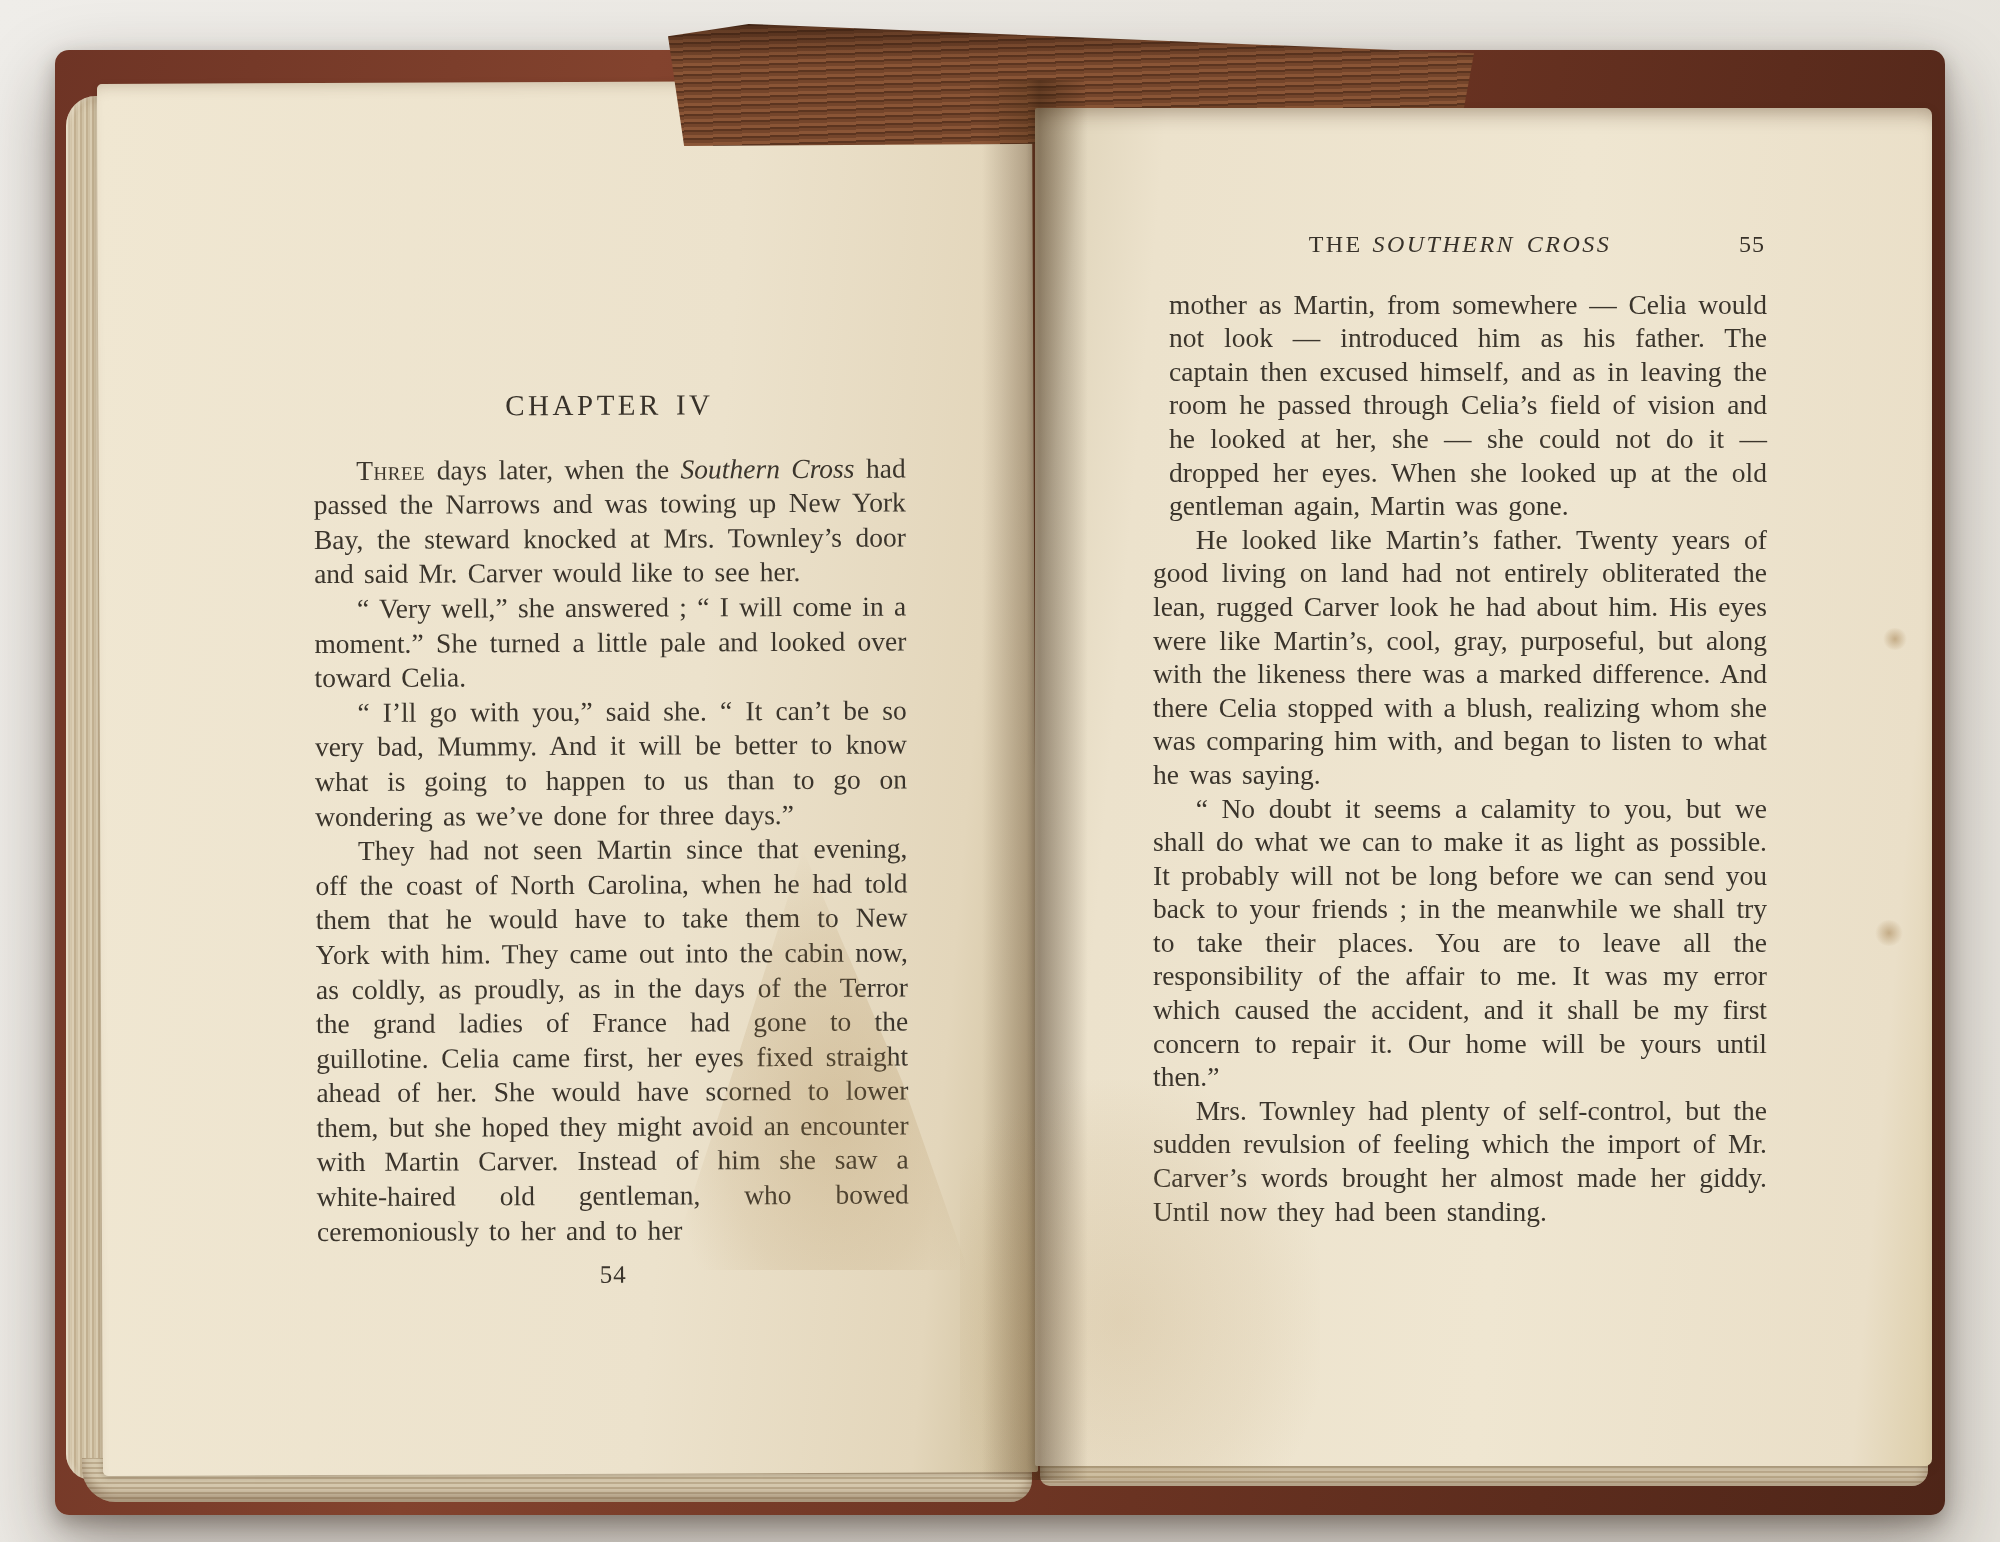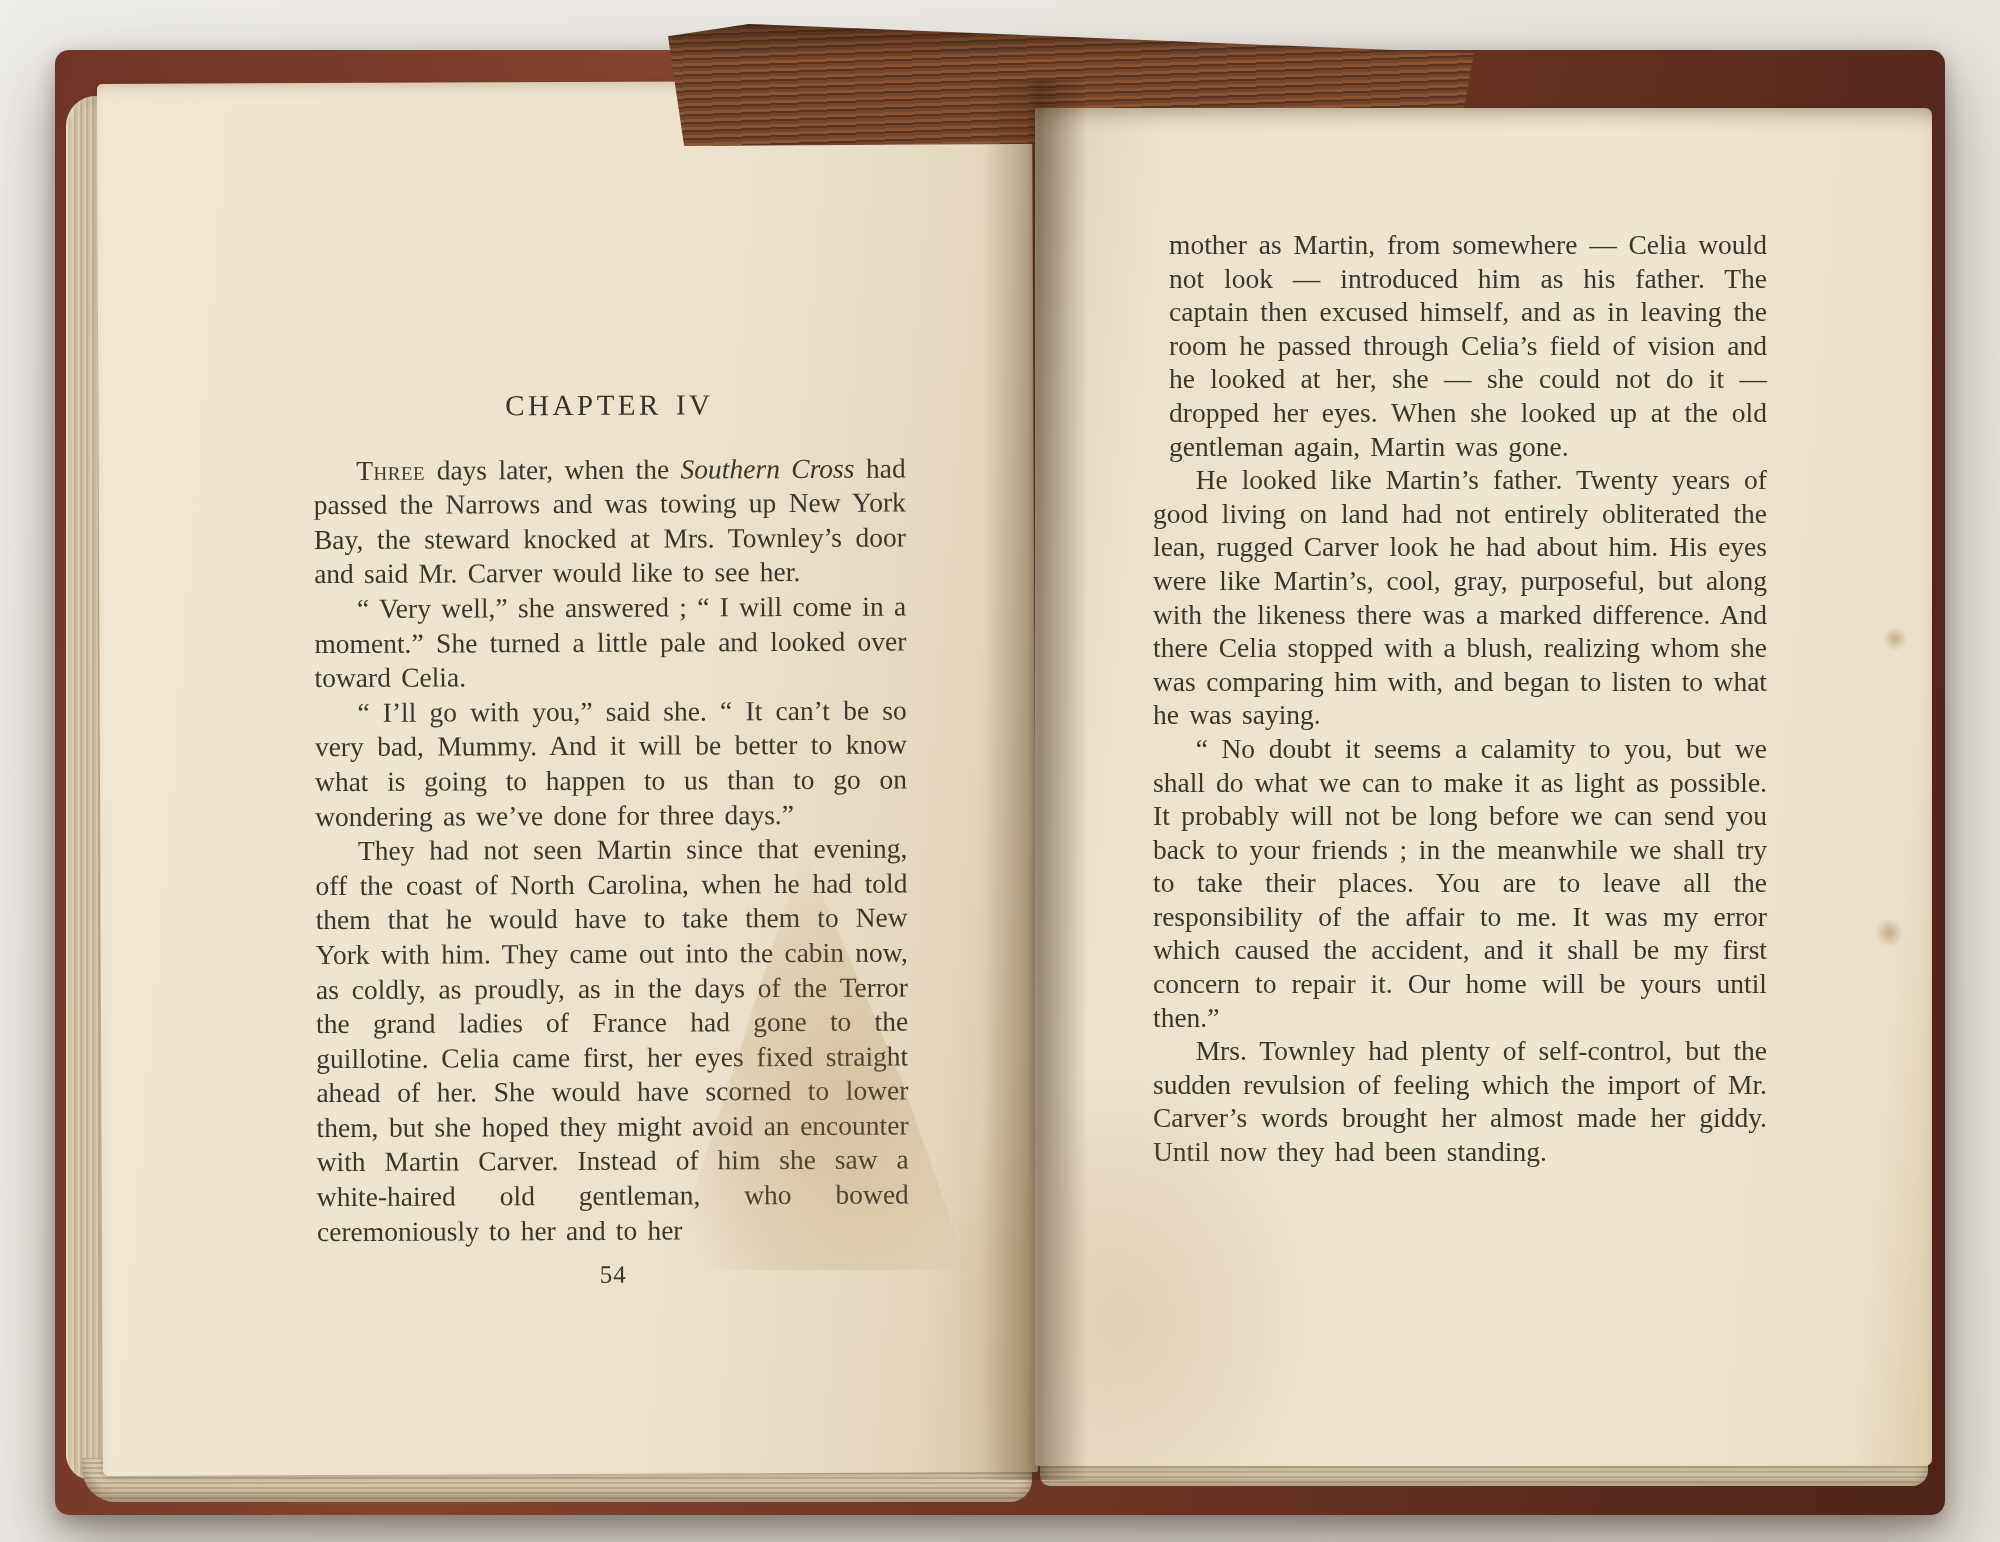--- a/index.html
+++ b/index.html
@@ -140,20 +140,24 @@
       <p>They had not seen Martin since that evening, off the coast of North Carolina, when he had told them that he would have to take them to New York with him.  They came out into the cabin now, as coldly, as proudly, as in the days of the Terror the grand ladies of France had gone to the guillotine.  Celia came first, her eyes fixed straight ahead of her.  She would have scorned to lower them, but she hoped they might avoid an encounter with Martin Carver.  Instead of him she saw a white-haired old gentleman, who bowed ceremoniously to her and to her</p>
 
       <div class="page-number-left">54</div>
     </div>
   </div>
 
   <div class="fore-edge-top"></div>
 
   <div class="page right">
     <div class="textcol right-text">
+      <div class="running-header">
+        <span class="hdr-roman">THE</span><span class="hdr-ital">SOUTHERN CROSS</span>
+        <span class="hdr-pn">55</span>
+      </div>
 
       <p class="noindent">mother as Martin, from somewhere — Celia would not look — introduced him as his father. The captain then excused himself, and as in leaving the room he passed through Celia’s field of vision and he looked at her, she — she could not do it — dropped her eyes.  When she looked up at the old gentleman again, Martin was gone.</p>
       <p>He looked like Martin’s father.  Twenty years of good living on land had not entirely obliterated the lean, rugged Carver look he had about him.  His eyes were like Martin’s, cool, gray, purposeful, but along with the likeness there was a marked difference.  And there Celia stopped with a blush, realizing whom she was comparing him with, and began to listen to what he was saying.</p>
       <p>“ No doubt it seems a calamity to you, but we shall do what we can to make it as light as possible.  It probably will not be long before we can send you back to your friends ; in the meanwhile we shall try to take their places.  You are to leave all the responsibility of the affair to me.  It was my error which caused the accident, and it shall be my first concern to repair it.  Our home will be yours until then.”</p>
       <p>Mrs. Townley had plenty of self-control, but the sudden revulsion of feeling which the import of Mr. Carver’s words brought her almost made her giddy.  Until now they had been standing.</p>
     </div>
   </div>
 
   <div class="gutter"></div>
   <div class="stain-gutter"></div>

